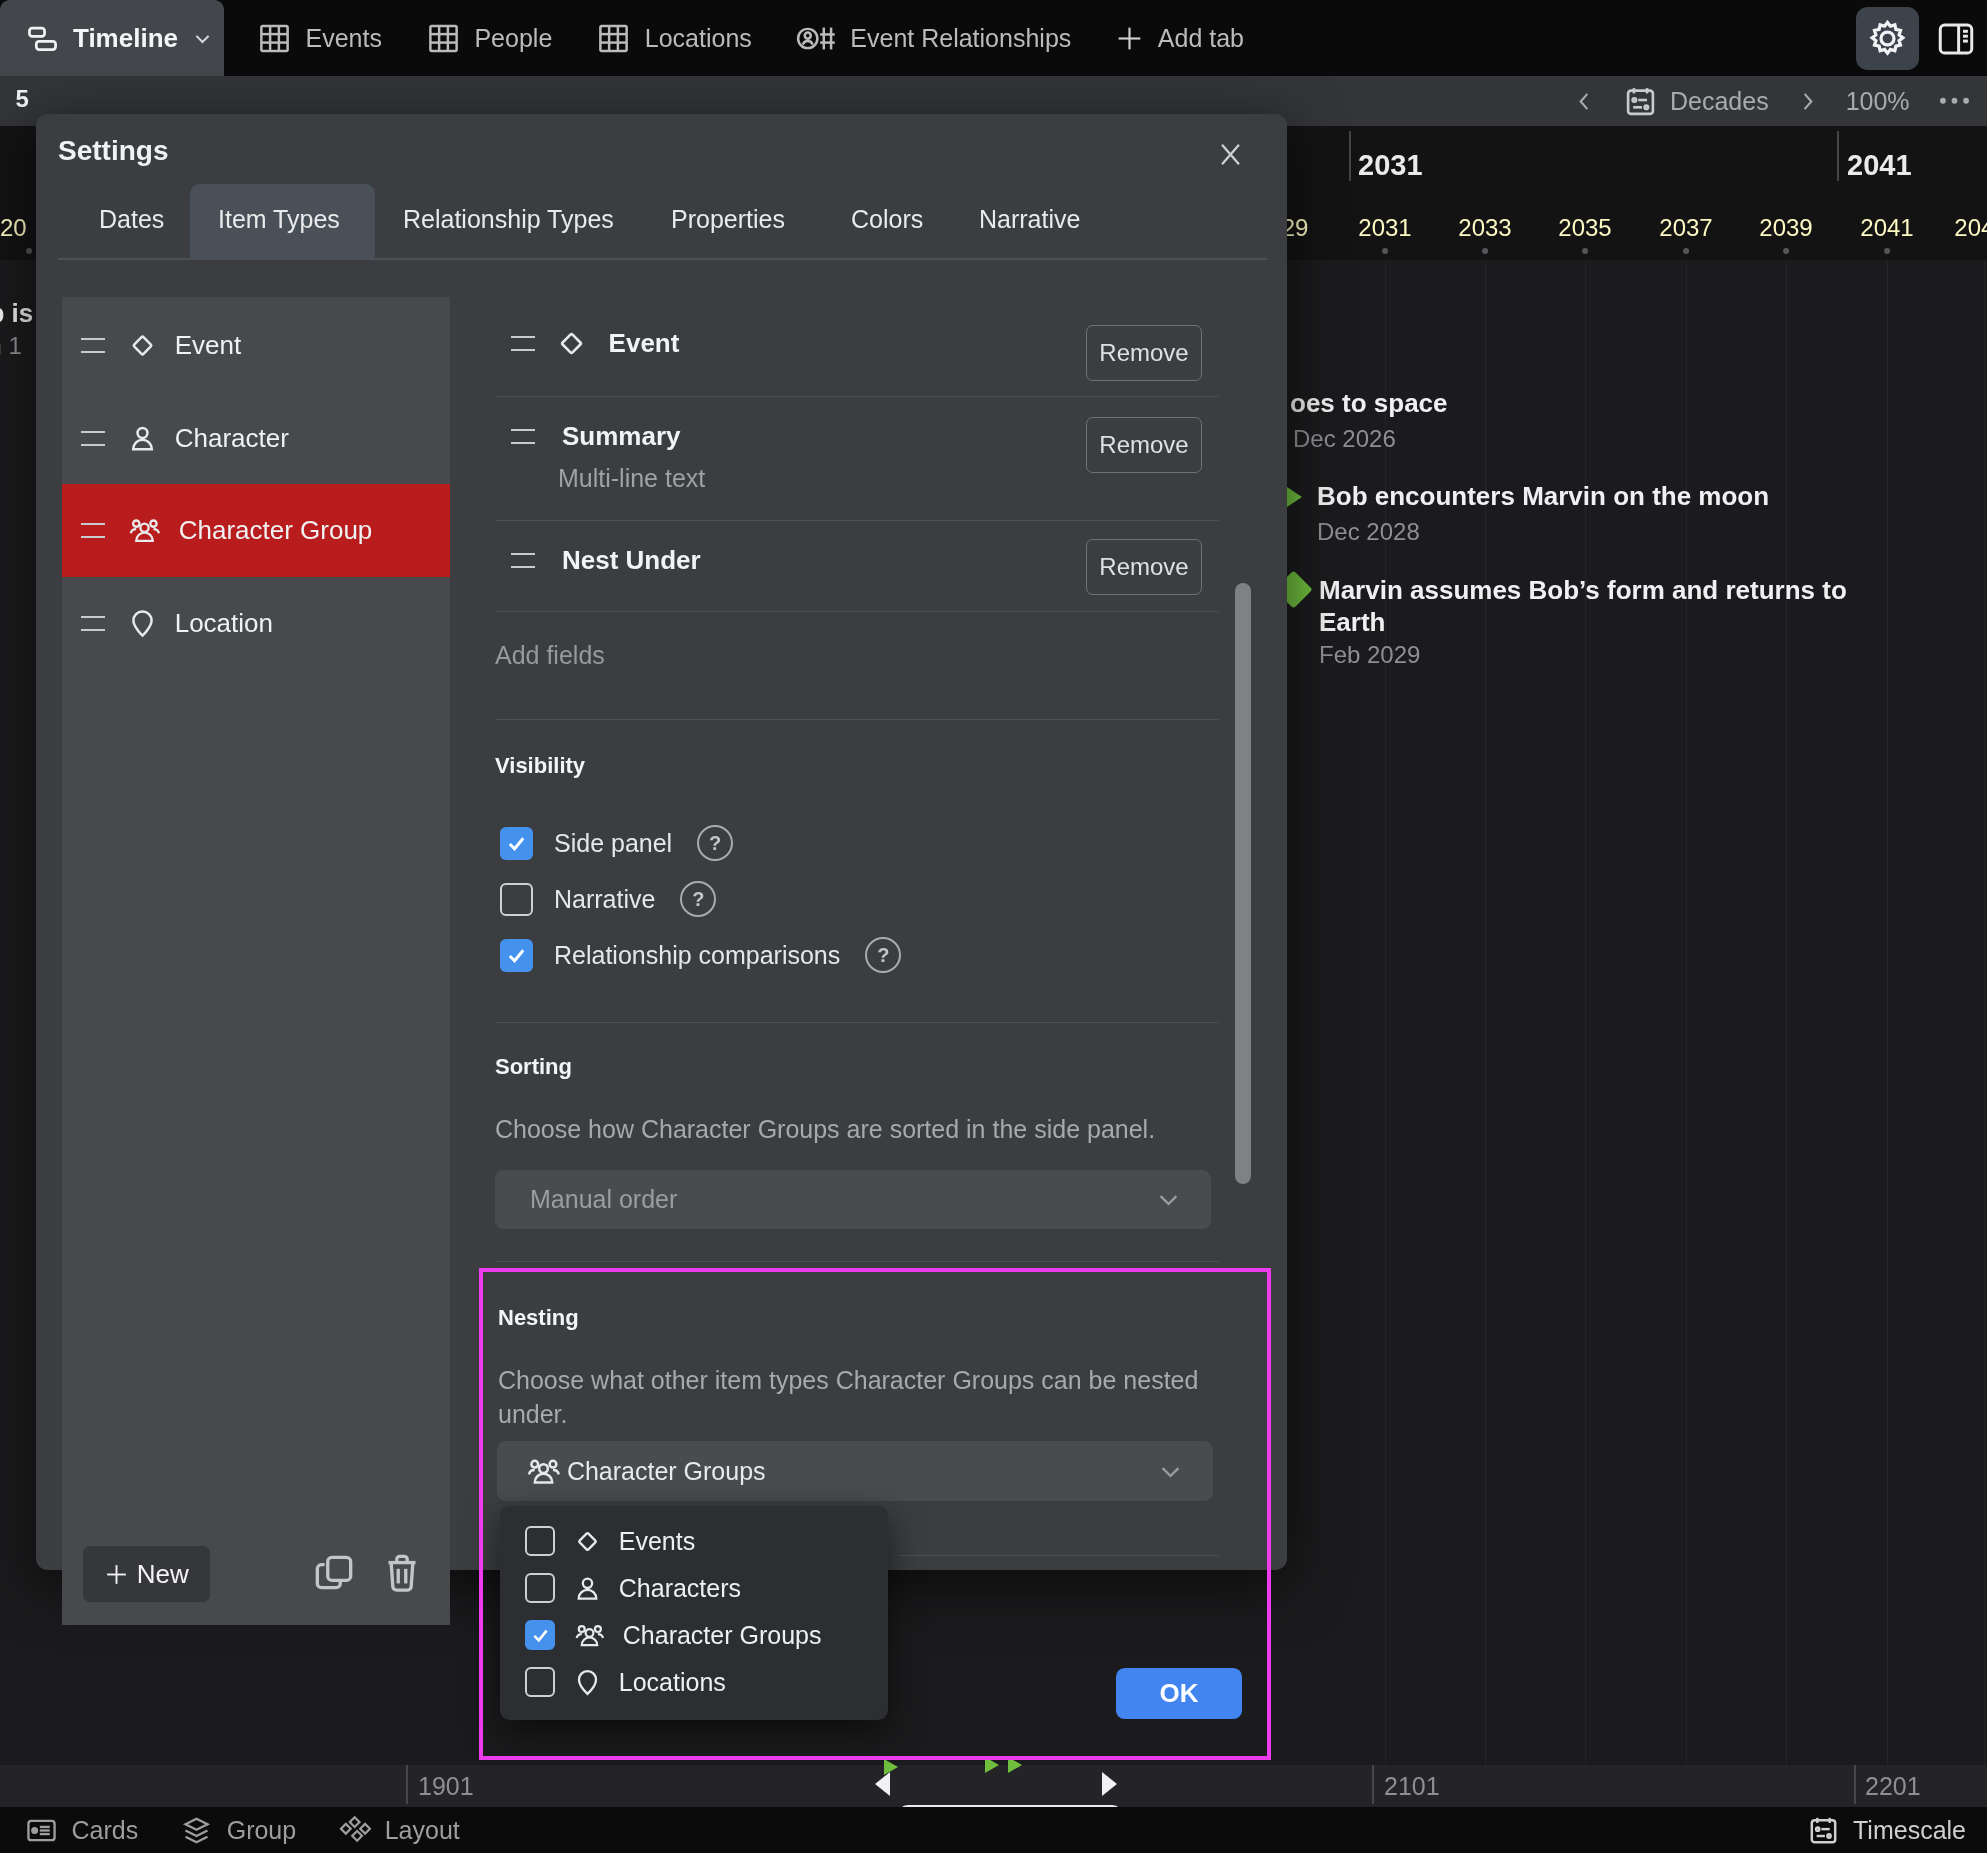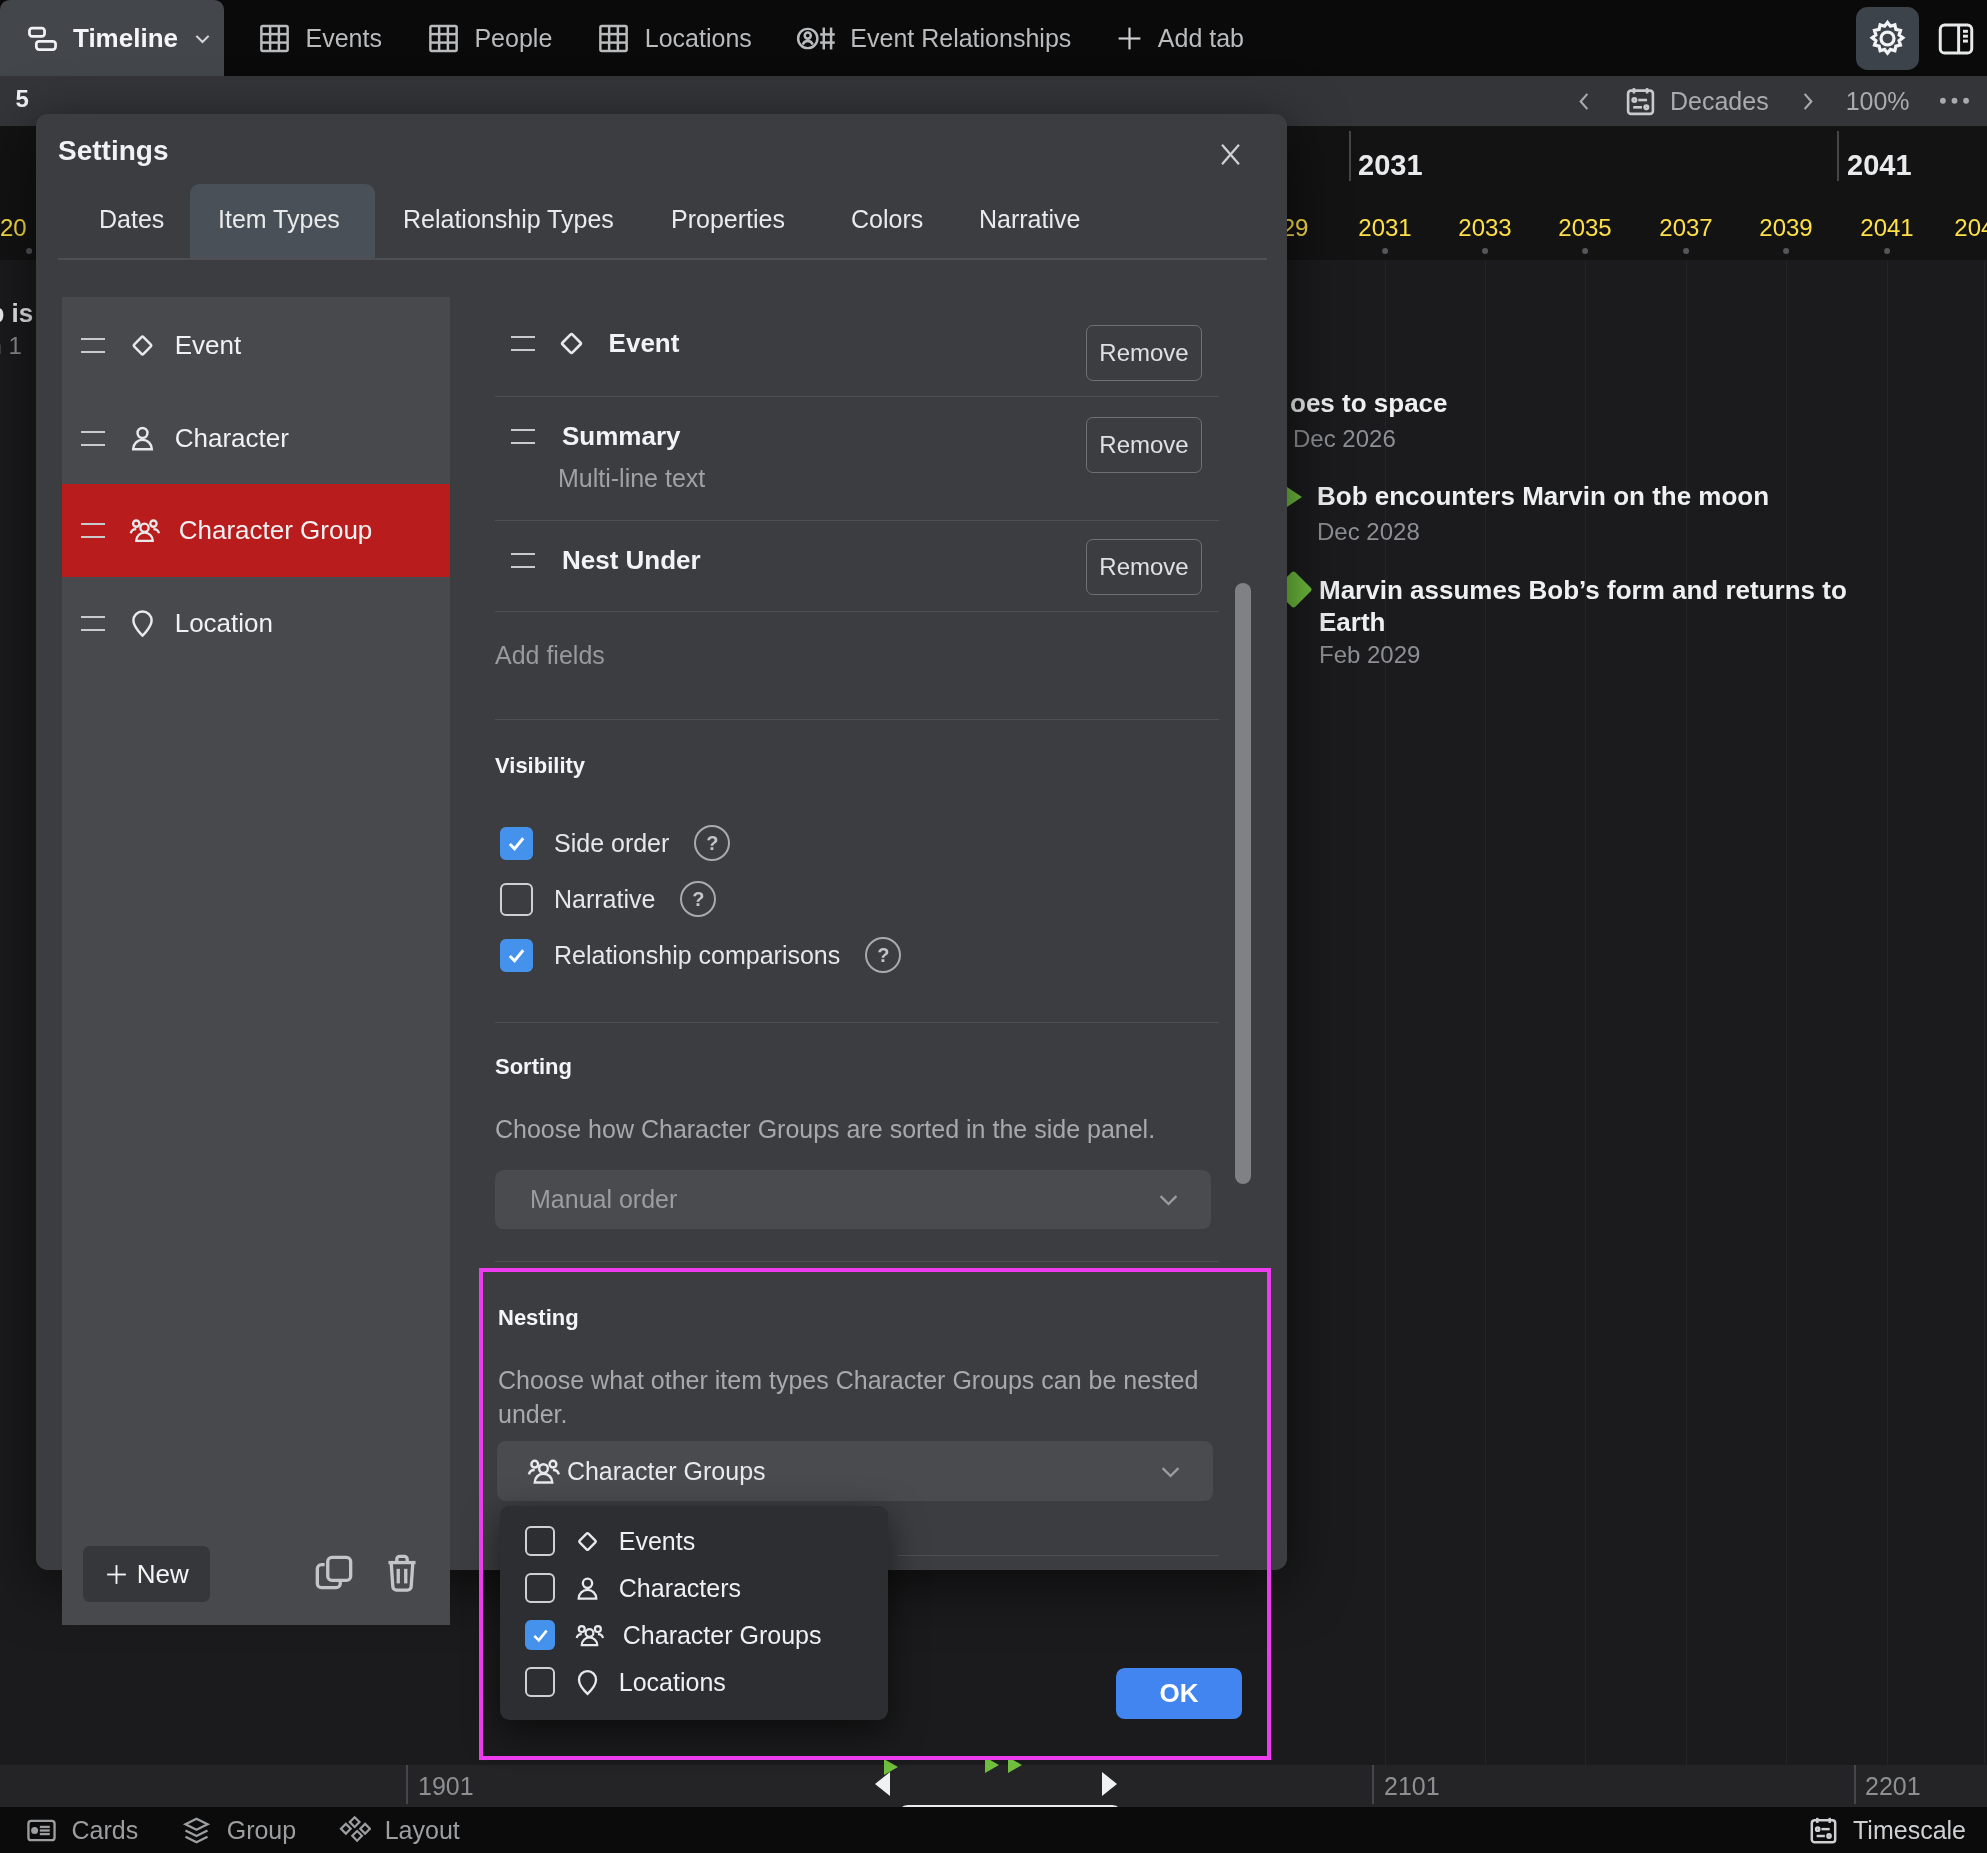--- a/index.html
+++ b/index.html
@@ -17,21 +17,21 @@
   #timeline-tab{left:0;top:0;height:76px;width:224px;background:#43474c;border-radius:9.7px 9.7px 0 0;justify-content:center;color:#f4f5f6;font-weight:bold;font-size:26px;padding-left:15px;}
   .iconbtn{justify-content:center;}
   #gear-btn{left:1856px;top:6.8px;width:63px;height:63px;background:#3d434a;border-radius:11.6px;}
   
   #subbar{left:0;top:76px;width:1987px;height:50px;background:#333538;}
   .subctl{color:#a9abad;font-size:25px;}
   
   #ruler{left:0;top:126px;width:1987px;height:134px;background:#131314;}
   .decade-tick{top:4.8px;width:1.9px;height:50px;background:#45464a;}
   .decade-label{top:23px;font-size:29px;font-weight:bold;color:#e9eaec;white-space:nowrap;}
-  .yr{top:88px;font-size:24px;color:#fde047;transform:translateX(-50%);white-space:nowrap;}
+  .yr{top:88px;font-size:24px;color:#fef9c3;transform:translateX(-50%);white-space:nowrap;}
   .dot{top:122px;width:5.8px;height:5.8px;border-radius:50%;background:#55565a;transform:translateX(-50%);}
   
   #content{left:0;top:261px;width:1987px;height:1504px;background:#1b1b1d;}
   .gridline{top:0;width:1px;height:1504px;background:#252528;}
   .evt-title{font-size:26px;font-weight:bold;color:#eff0f1;white-space:nowrap;}
   .evt-date{font-size:24px;color:#8d8f92;white-space:nowrap;}
   .tri{width:0;height:0;border-style:solid;}
   
   #modal{left:36px;top:114px;width:1251px;height:1456px;background:#3b3d40;border-radius:11.6px;box-shadow:0 13.5px 58px rgba(0,0,0,.6);}
   #modal-title{left:22px;top:21px;font-size:28px;font-weight:bold;}
@@ -460,21 +460,21 @@
     <div class="ab lbl" style="left:459px;top:527px;color:#97999c;">Add fields</div>
     <div class="ab hdiv" style="left:459px;top:605px;width:724px;height:1px;"></div>
 
     <div class="ab sect-h" style="left:459px;top:639px;">Visibility</div>
     <div class="ab fx" style="left:464px;top:711px;">
       <span class="cb on">
           <svg width="23" height="23" viewBox="0 0 24 24" fill="none" stroke="#fff" stroke-width="3">
             <polyline points="5,12.5 10,17.5 19,6.5"></polyline>
           </svg>
         </span>
-      <span class="cb-lb">Side order</span>
+      <span class="cb-lb">Side panel</span>
       <span class="help" style="margin-left:25px;">
           <span>?</span>
         </span>
     </div>
     <div class="ab fx" style="left:464px;top:767px;">
       <span class="cb off"></span>
       <span class="cb-lb">Narrative</span>
       <span class="help" style="margin-left:25px;">
           <span>?</span>
         </span>

